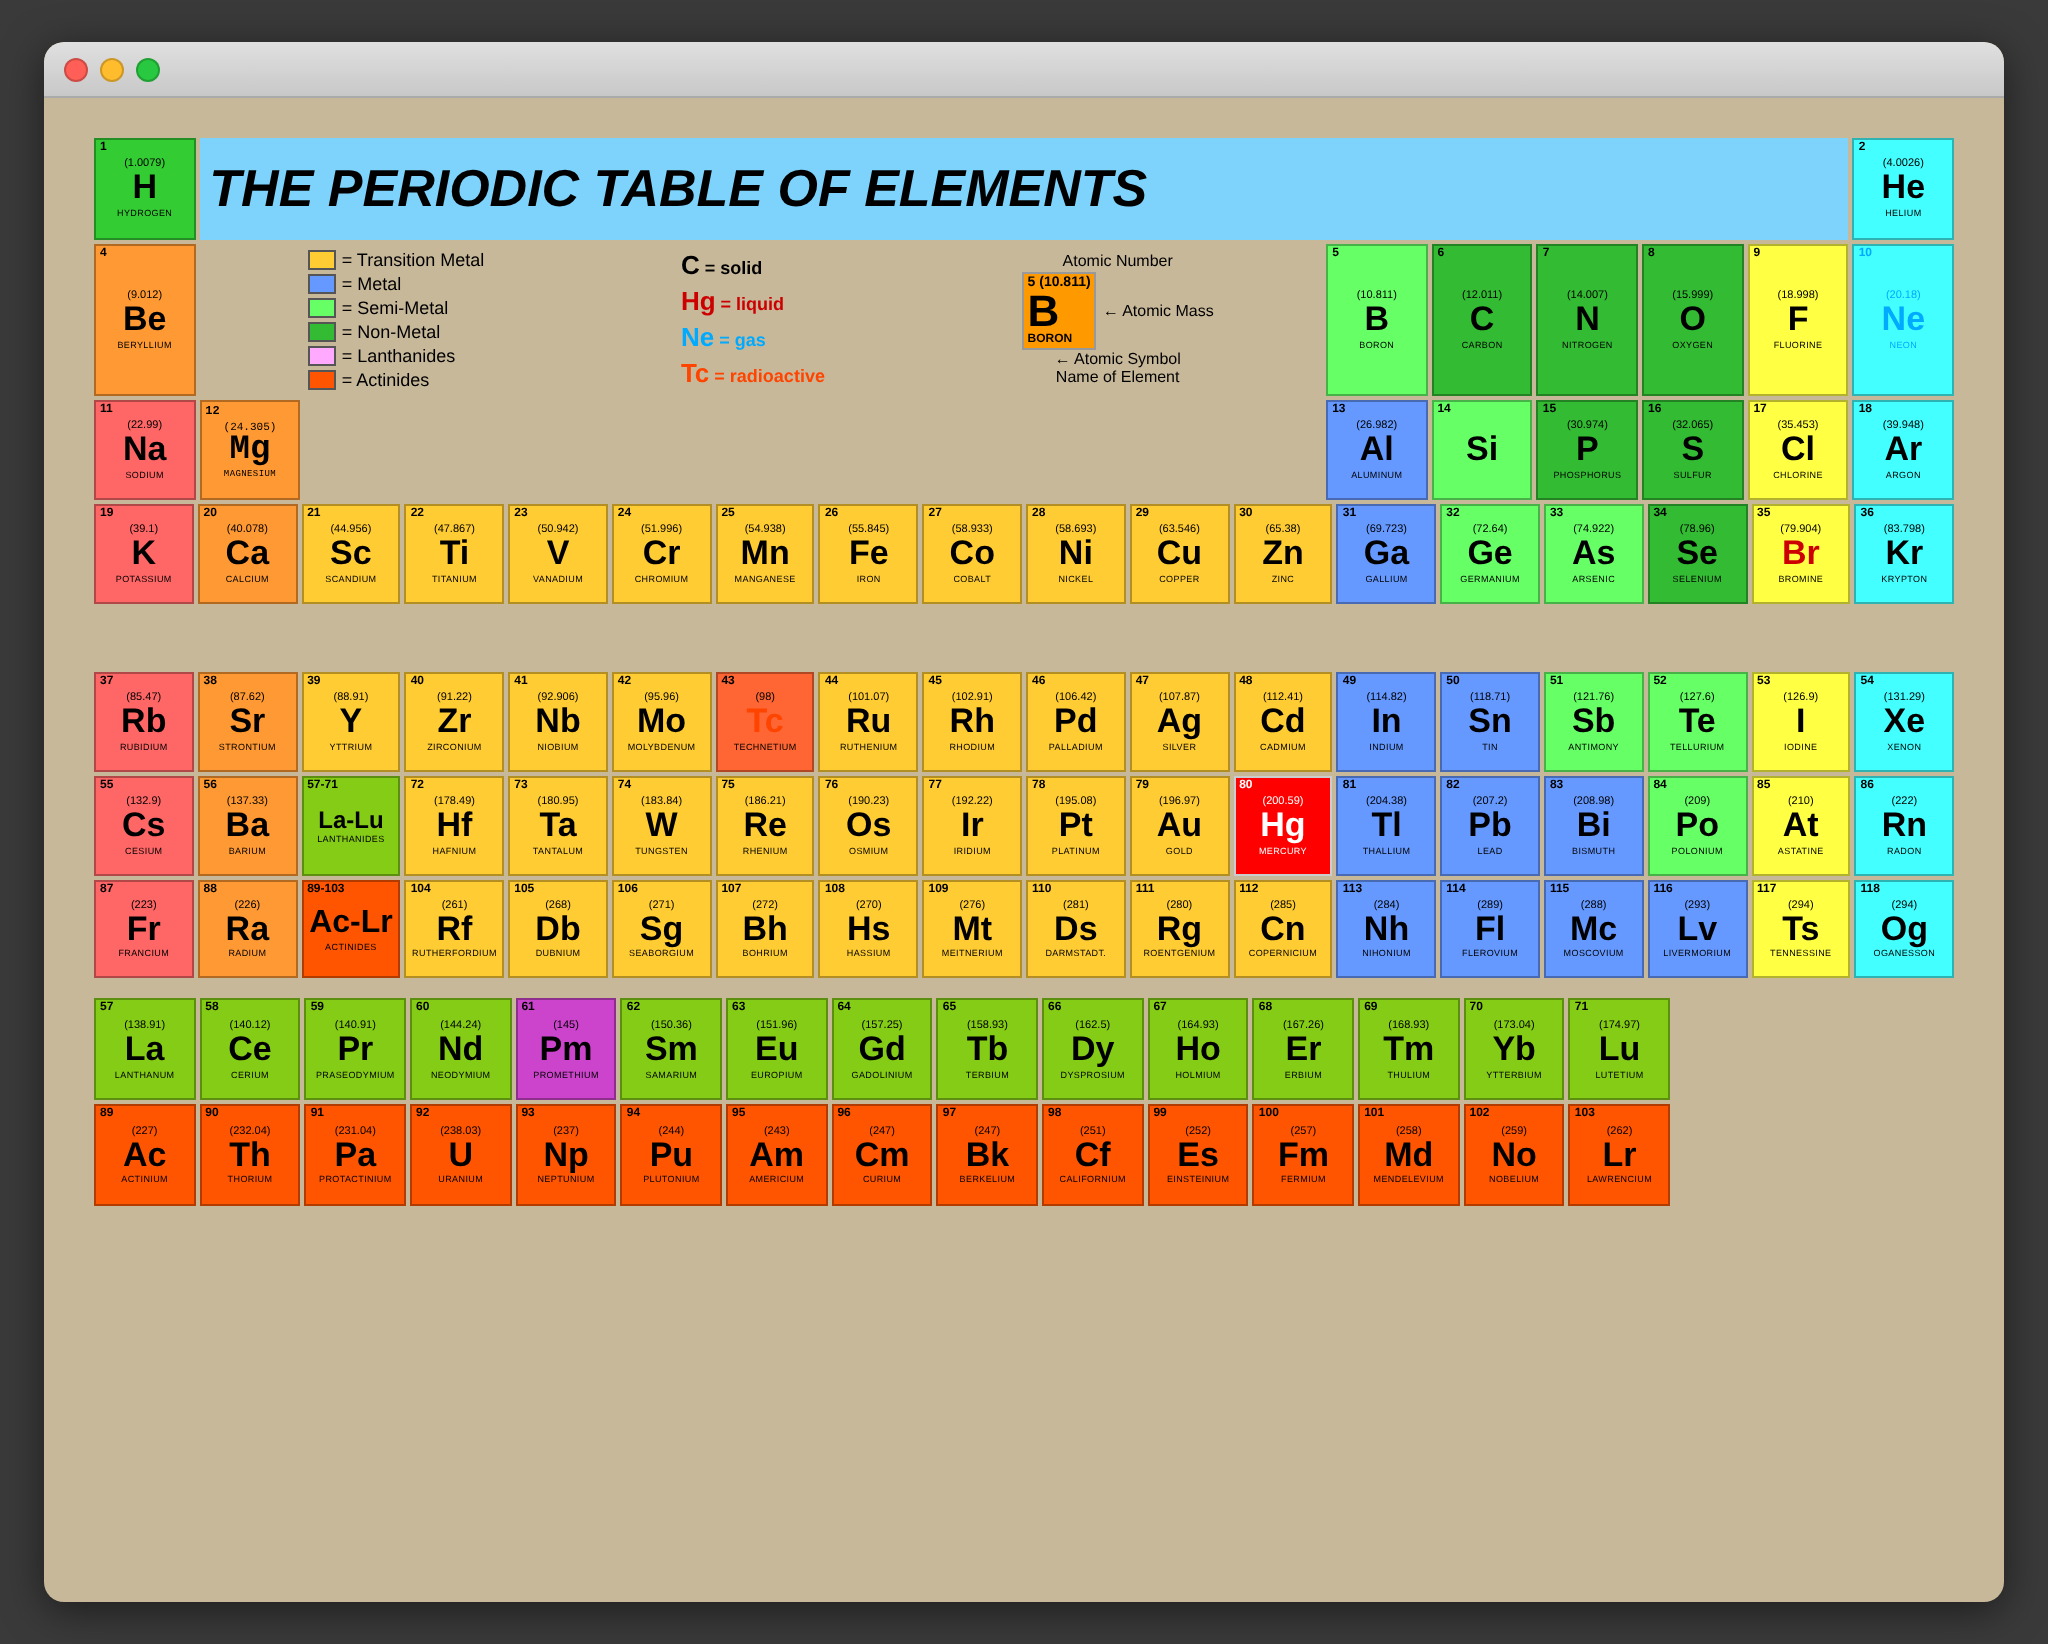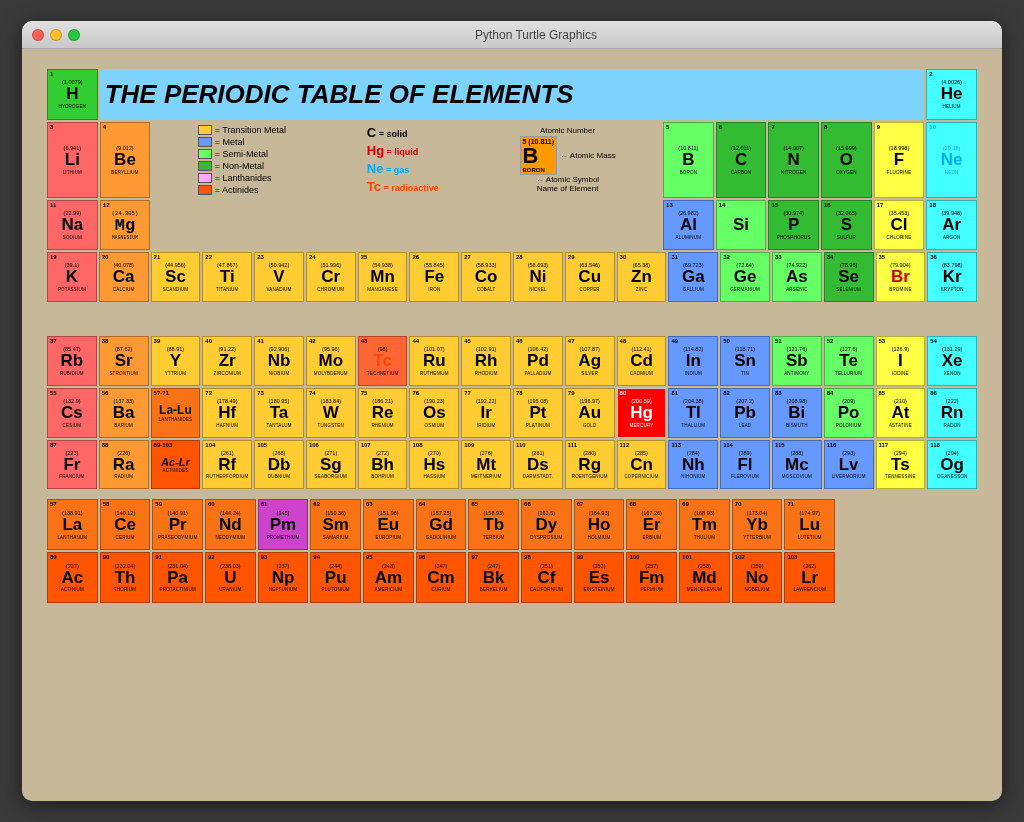--- a/index.html
+++ b/index.html
@@ -109,35 +109,34 @@
 
     
     .c-alkali { background: #ff6666; }
     .c-alkaline { background: #ff9933; }
     .c-transition { background: #ffcc33; }
     .c-post { background: #6699ff; }
     .c-metalloid { background: #66ff66; }
     .c-nonmetal { background: #33bb33; }
     .c-halogen { background: #ffff44; }
     .c-noble { background: #44ffff; }
-    .c-lanthanide { background: #f97316; }
+    .c-lanthanide { background: #84cc16; }
     .c-actinide { background: #ff5500; }
     .c-hydrogen { background: #33cc33; }
   </style>
 </head>
 <body>
 
 <div class="window">
   <div class="titlebar">
     <div class="titlebar-buttons">
       <div class="tb-btn tb-close"></div>
       <div class="tb-btn tb-min"></div>
       <div class="tb-btn tb-max"></div>
     </div>
-    <div class="titlebar-title">Python Turtle Graphics</div>
   </div>
 
   <div class="content">
     <div class="full-table">
 
       <div style="display:flex; gap:2px; margin-bottom:2px; align-items:stretch;">
 
         <div class="pt-cell c-hydrogen" style="flex:0 0 calc(100%/18 - 1px);">
           <span class="num">1</span>
           <span style="font-size:5.5px;">(1.0079)</span>
@@ -152,26 +151,20 @@
         <div class="pt-cell c-noble" style="flex:0 0 calc(100%/18 - 1px);">
           <span class="num">2</span>
           <span style="font-size:5.5px;">(4.0026)</span>
           <span class="sym">He</span>
           <span class="name">HELIUM</span>
         </div>
       </div>
 
       <div style="display:flex; gap:2px; margin-bottom:2px;">
 
-        <div class="pt-cell c-alkali" style="flex:0 0 calc(100%/18 - 1px);">
-          <span class="num">3</span>
-            <span style="font-size:5.5px;">(6.941)</span>
-          <span class="sym">Li</span>
-            <span class="name">LITHIUM</span>
-        </div>
 
         <div class="pt-cell c-alkaline" style="flex:0 0 calc(100%/18 - 1px);">
           <span class="num">4</span>
             <span style="font-size:5.5px;">(9.012)</span>
           <span class="sym">Be</span>
             <span class="name">BERYLLIUM</span>
         </div>
 
         <div style="flex:10; background:#c8b89a; display:flex; align-items:center; justify-content:space-around; padding:2px 5px;">
           <div style="display:flex; flex-direction:column; gap:0; font-size:8px;">
@@ -658,21 +651,21 @@
             <span class="name">FRANCIUM</span>
           </div>
         <div class="pt-cell c-alkaline">
             <span class="num">88</span>
             <span style="font-size:5.5px;">(226)</span>
             <span class="sym">Ra</span>
             <span class="name">RADIUM</span>
           </div>
         <div class="pt-cell c-actinide" style="font-size:8px;">
             <span class="num">89-103</span>
-            <span class="sym" style="font-size:11px;font-style:italic;">Ac-Lr</span>
+            <span class="sym" style="font-size:16px;">Ac-Lr</span>
             <span class="name">ACTINIDES</span>
           </div>
         <div class="pt-cell c-transition">
             <span class="num">104</span>
             <span style="font-size:5.5px;">(261)</span>
             <span class="sym">Rf</span>
             <span class="name">RUTHERFORDIUM</span>
           </div>
         <div class="pt-cell c-transition">
             <span class="num">105</span>

